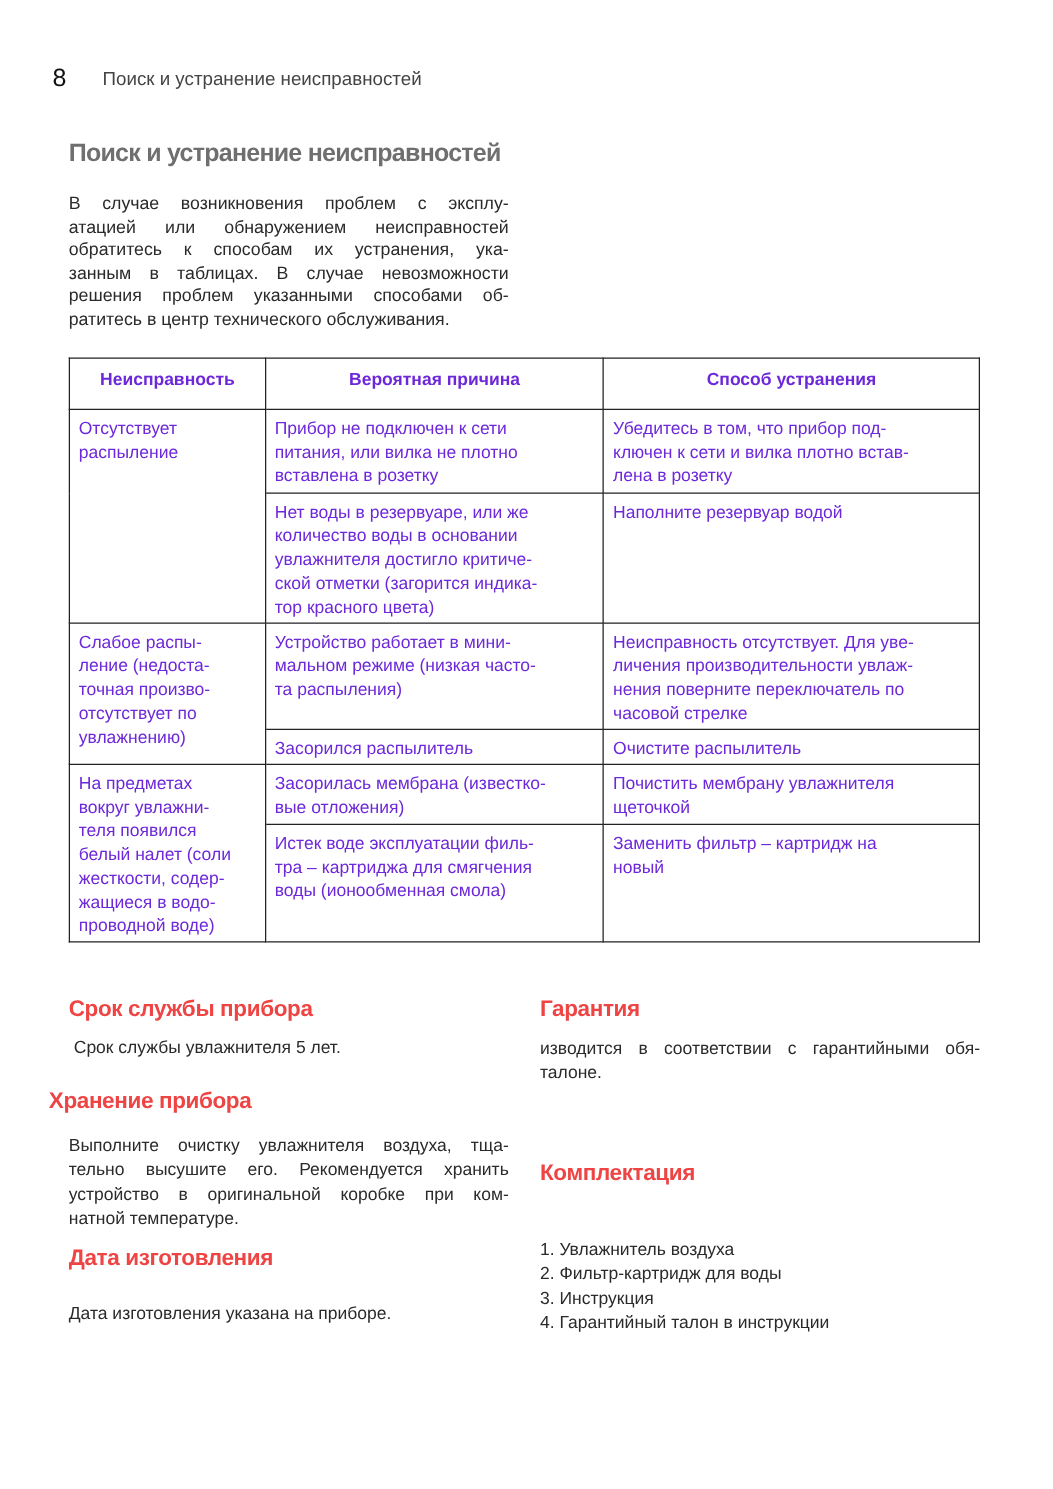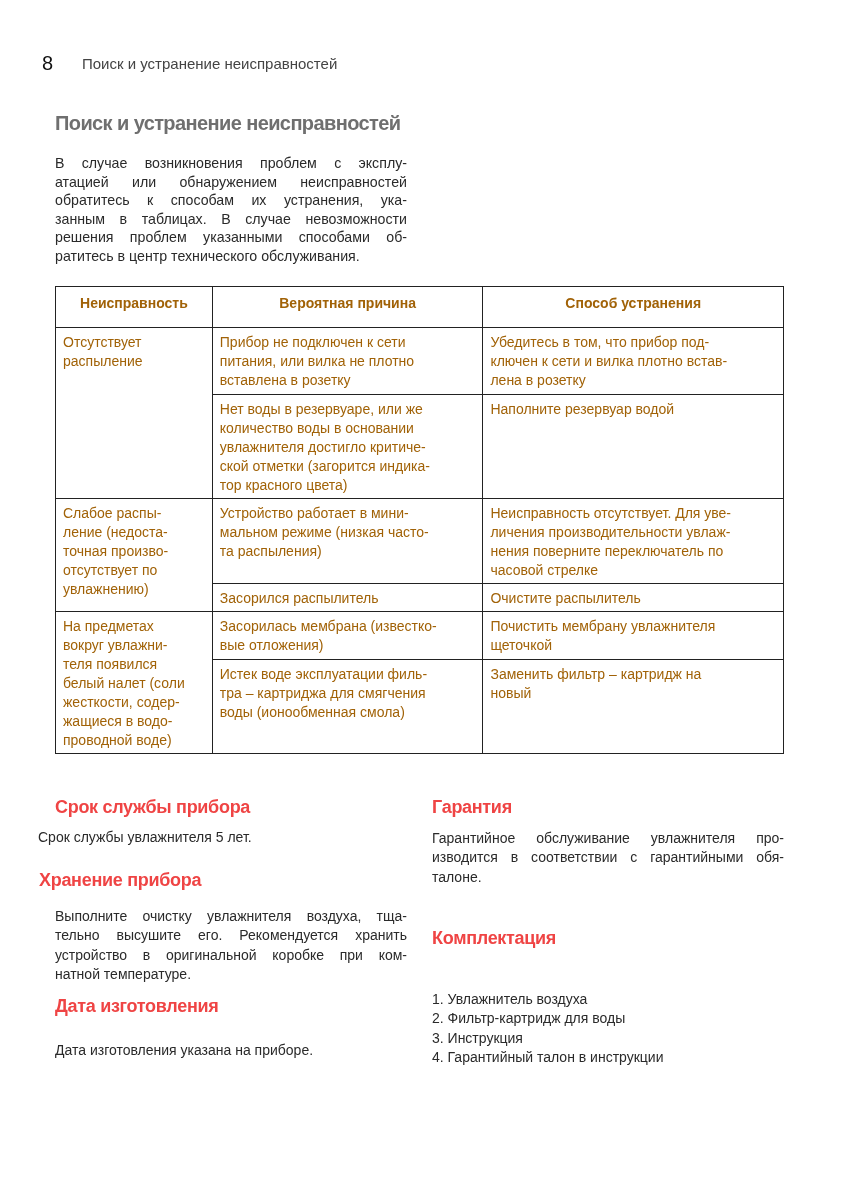--- a/index.html
+++ b/index.html
@@ -20,21 +20,21 @@
   .intro {
     position: absolute; left: 55px; top: 154px; width: 352px;
     font-size: 14.2px; line-height: 18.6px; text-align: justify; color: #2a2a2a;
     hyphens: manual;
   }
   .intro .ln { display: block; text-align: justify; text-align-last: justify; }
   .intro .ln.last { text-align-last: left; }
 
   table.trouble {
     position: absolute; left: 55px; top: 286px; width: 729px;
-    border-collapse: collapse; font-size: 14px; line-height: 19px; color: #a16207;
+    border-collapse: collapse; font-size: 14px; line-height: 19px; color: #6d28d9;
   }
   table.trouble th, table.trouble td {
     border: 1.3px solid #222; vertical-align: top; padding: 5px 7px 3px 7px; text-align: left;
   }
   table.trouble th {
     font-weight: bold; text-align: center; height: 30px; padding-top: 7px; vertical-align: top;
     font-size: 14px;
   }
   table.trouble col.c1 { width: 157px; }
   table.trouble col.c2 { width: 271px; }
@@ -164,40 +164,39 @@
         </td>
         <td>
           <span class="ln">Заменить фильтр – картридж на</span>
           <span class="ln">новый</span>
         </td>
       </tr>
     </tbody>
 </table>
 
 <div class="section-title" style="left:55px; top:797px;">Срок службы прибора</div>
-<div class="para" style="left:38px; top:828px; width:352px;">
+<div class="para" style="left:59px; top:828px; width:352px;">
   <span class="ln">Срок службы увлажнителя 5 лет.</span>
 </div>
 
 <div class="section-title" style="left:39px; top:870px;">Хранение прибора</div>
 <div class="para just" style="left:55px; top:907px; width:352px;">
   <span class="ln">Выполните очистку увлажнителя воздуха, тща-</span>
   <span class="ln">тельно высушите его. Рекомендуется хранить</span>
   <span class="ln">устройство в оригинальной коробке при ком-</span>
   <span class="ln last">натной температуре.</span>
 </div>
 
 <div class="section-title" style="left:55px; top:996px;">Дата изготовления</div>
 <div class="para" style="left:55px; top:1041px; width:352px;">
   <span class="ln">Дата изготовления указана на приборе.</span>
 </div>
 
 <div class="section-title" style="left:432px; top:797px;">Гарантия</div>
 <div class="para just" style="left:432px; top:829px; width:352px;">
-  <span class="ln">Гарантийное обслуживание увлажнителя про-</span>
   <span class="ln">изводится в соответствии с гарантийными обя-</span>
   <span class="ln last">талоне.</span>
 </div>
 
 <div class="section-title" style="left:432px; top:928px;">Комплектация</div>
 <div class="para" style="left:432px; top:962px; width:352px;margin-top:28px;">
   <span class="list-item">1. Увлажнитель воздуха</span>
   <span class="list-item">2. Фильтр-картридж для воды</span>
   <span class="list-item">3. Инструкция</span>
   <span class="list-item">4. Гарантийный талон в инструкции</span>

